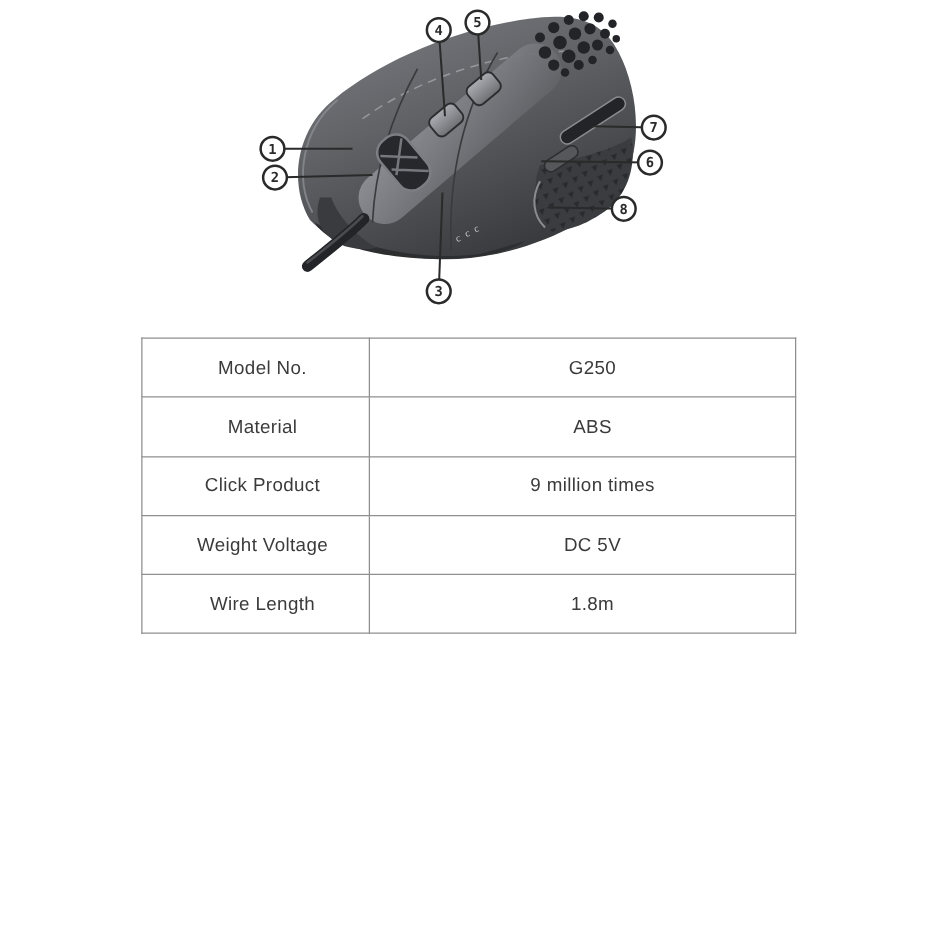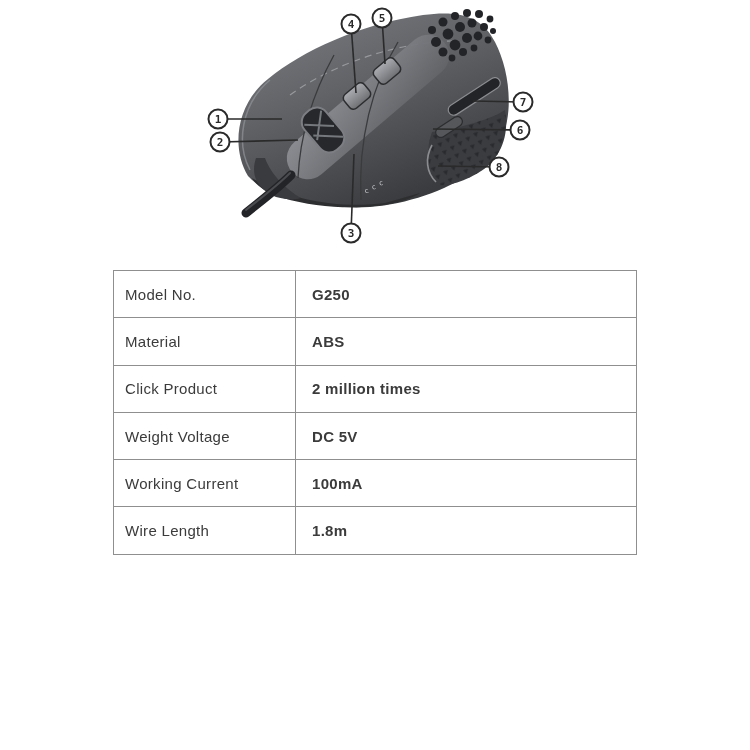--- a/index.html
+++ b/index.html
@@ -1,23 +1,23 @@
 <!DOCTYPE html>
 <html><head>
 <meta charset="utf-8">
 <style>
   html,body{margin:0;padding:0;background:#ffffff;}
   .stage{position:relative;width:750px;height:750px;background:#ffffff;overflow:hidden;
          font-family:"Liberation Sans",sans-serif;}
   .diagram{position:absolute;left:0;top:0;width:750px;height:265px;}
-  .spec{position:absolute;left:113px;top:270px;width:524px;border-collapse:collapse;table-layout:fixed;}
+  .spec{position:absolute;left:113px;top:270px;width:524px;border-collapse:collapse;table-layout:fixed;text-align:center;}
   .spec td{border:1px solid #8f8f8f;height:46.3px;font-size:15px;color:#3b3b3b;
            letter-spacing:.3px;vertical-align:middle;padding:0;}
   .spec td.k{padding-left:11px;}
-  .spec td.v{padding-left:16px;font-weight:bold;}
+  .spec td.v{padding-left:16px;}
 </style>
 </head>
 <body>
 
 <div class="stage">
 
   <div class="diagram">
     <svg viewBox="0 0 750 265" width="750" height="265">
       <defs>
         <linearGradient id="gBody" x1="0" y1="0" x2="0.55" y2="1">
@@ -174,29 +174,25 @@
       <tr>
         <td class="k">Model No.</td>
         <td class="v">G250</td>
       </tr>
       <tr>
         <td class="k">Material</td>
         <td class="v">ABS</td>
       </tr>
       <tr>
         <td class="k">Click Product</td>
-        <td class="v">2 million times</td>
+        <td class="v">9 million times</td>
       </tr>
       <tr>
         <td class="k">Weight Voltage</td>
         <td class="v">DC 5V</td>
-      </tr>
-      <tr>
-        <td class="k">Working Current</td>
-        <td class="v">100mA</td>
       </tr>
       <tr>
         <td class="k">Wire Length</td>
         <td class="v">1.8m</td>
       </tr>
     </tbody>
   </table>
 
 </div>
 

